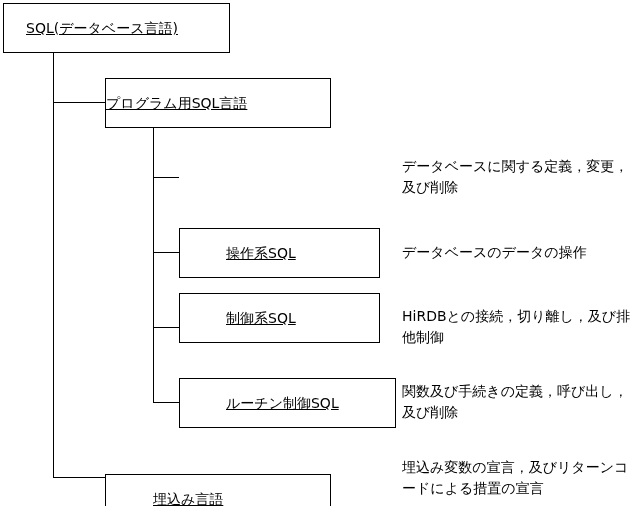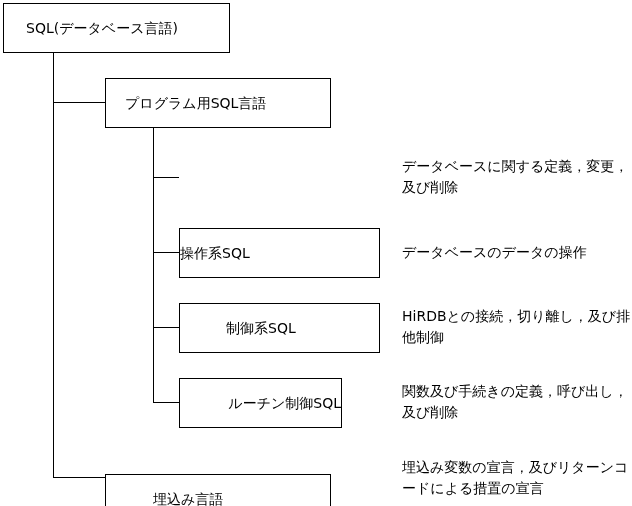--- a/index.html
+++ b/index.html
@@ -19,39 +19,40 @@
   .box {
     position: absolute;
     box-sizing: border-box;
     border: 1px solid #000000;
     background: #ffffff;
     display: flex;
     align-items: center;
     font-size: 14px;
     line-height: 1;
     white-space: nowrap;
+    text-decoration: underline;
   }
   .line {
     position: absolute;
     background: #000000;
   }
   .desc {
     position: absolute;
     left: 402px;
     width: 232px;
     font-size: 14px;
     line-height: 21px;
   }
   
   #b-root      { left: 3px;   top: 3px;   width: 227px; height: 50px; padding-left: 22px; }
-  #b-program   { left: 105px; top: 78px;  width: 226px; height: 50px; padding-left: 19px; }
+  #b-program   { left: 105px; top: 78px;  width: 226px; height: 50px; }
   #b-define    { left: 179px; top: 153px; width: 201px; height: 50px; padding-left: 46px; }
-  #b-operate   { left: 179px; top: 228px; width: 201px; height: 50px; }
-  #b-control   { left: 179px; top: 303px; width: 201px; height: 50px; padding-left: 46px; }
-  #b-routine   { left: 179px; top: 378px; width: 163px; height: 50px; padding-left: 46px; justify-content: flex-end; }
+  #b-operate   { left: 179px; top: 228px; width: 201px; height: 50px; padding-left: 46px; }
+  #b-control   { left: 179px; top: 293px; width: 201px; height: 50px; padding-left: 46px; }
+  #b-routine   { left: 179px; top: 378px; width: 217px; height: 50px; padding-left: 46px; }
   #b-embedded  { left: 105px; top: 474px; width: 226px; height: 50px; padding-left: 47px; }
   
   #ln-trunk-a        { left: 53px;  top: 52px;  width: 1px;  height: 426px; }
   #ln-branch-program { left: 54px;  top: 102px; width: 51px; height: 1px; }
   #ln-elbow-embedded { left: 54px;  top: 477px; width: 51px; height: 1px; }
   #ln-trunk-b        { left: 153px; top: 127px; width: 1px;  height: 276px; }
   #ln-branch-define  { left: 154px; top: 177px; width: 25px; height: 1px; }
   #ln-branch-operate { left: 154px; top: 252px; width: 25px; height: 1px; }
   #ln-branch-control { left: 154px; top: 327px; width: 25px; height: 1px; }
   #ln-elbow-routine  { left: 154px; top: 402px; width: 25px; height: 1px; }

